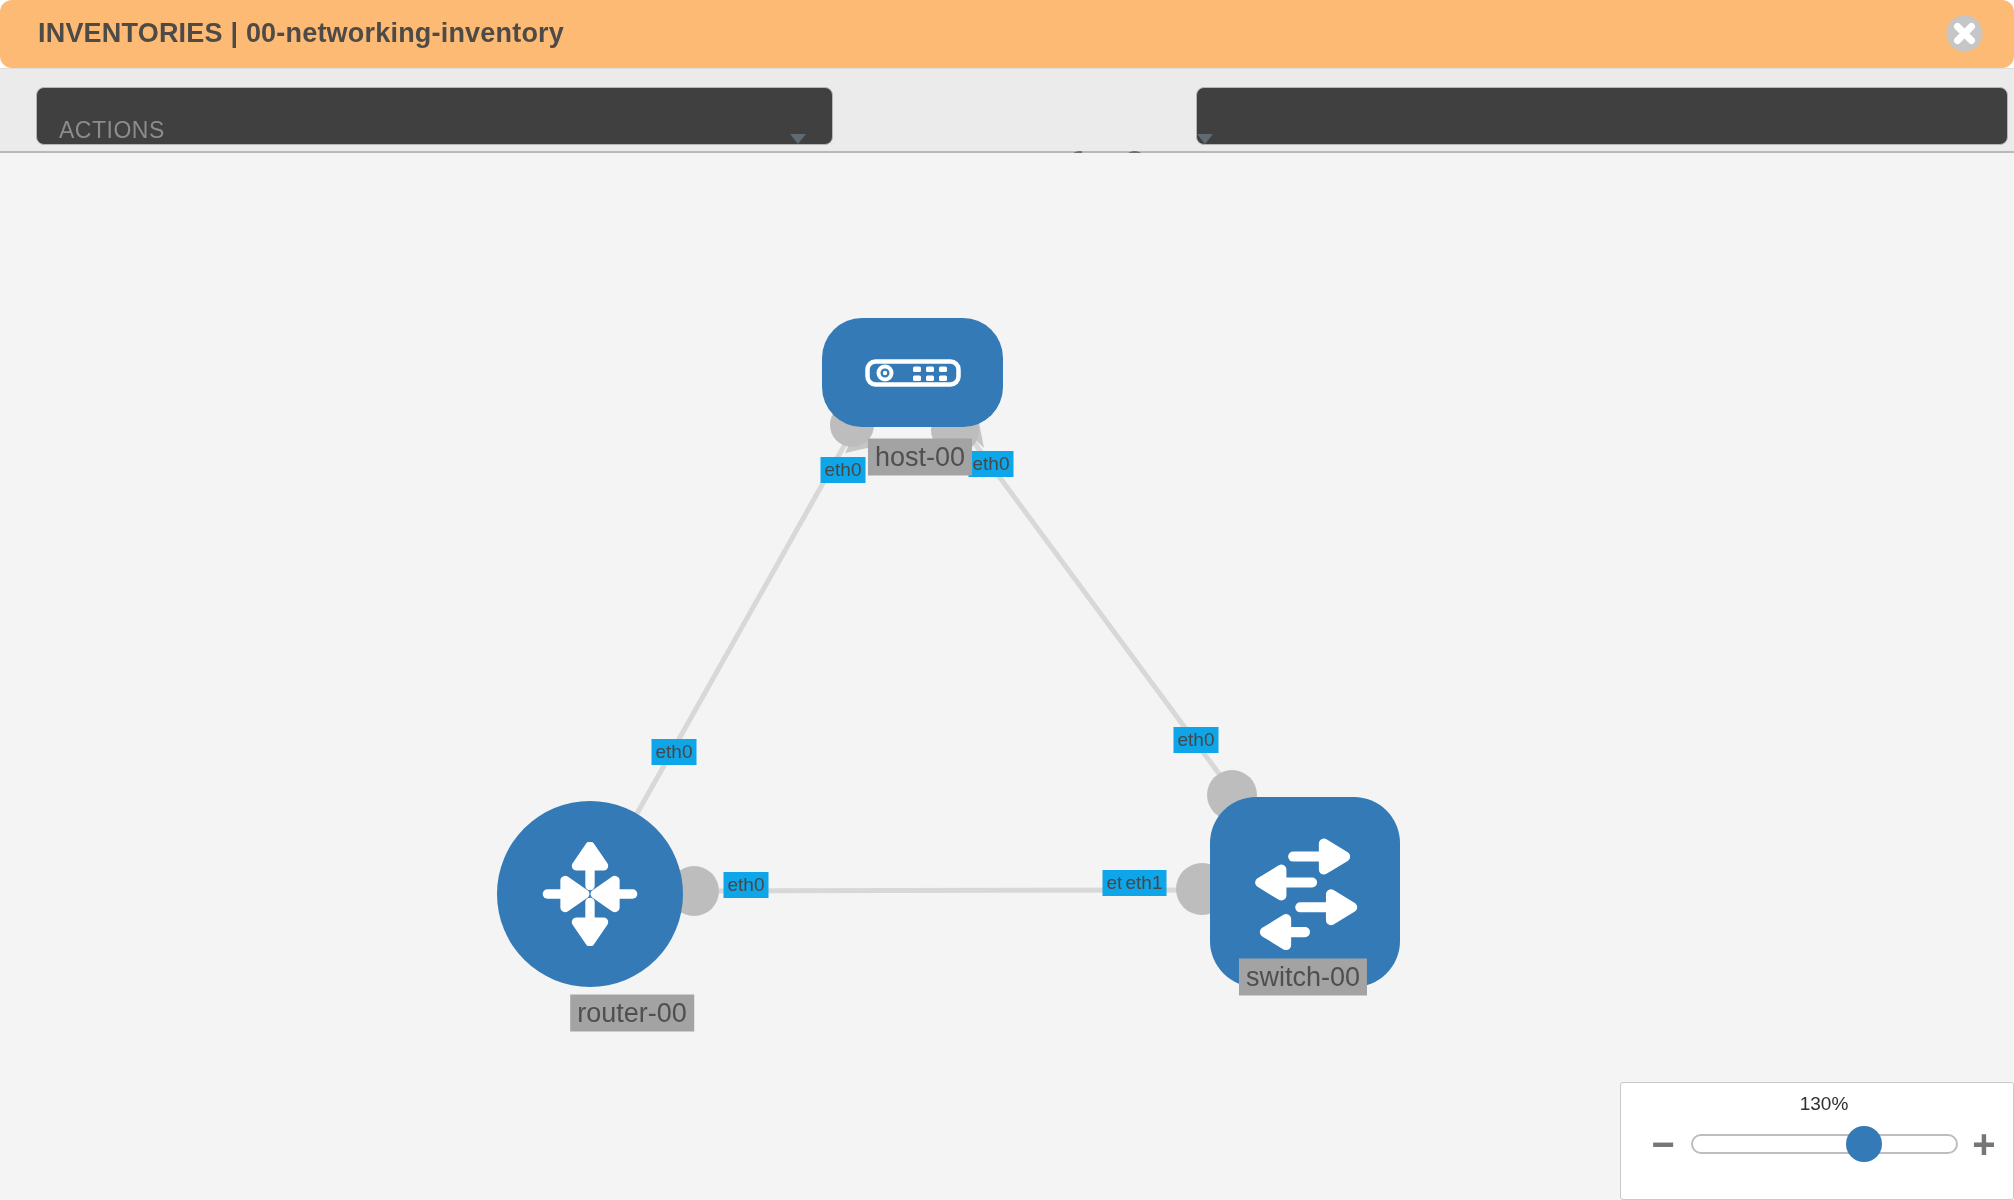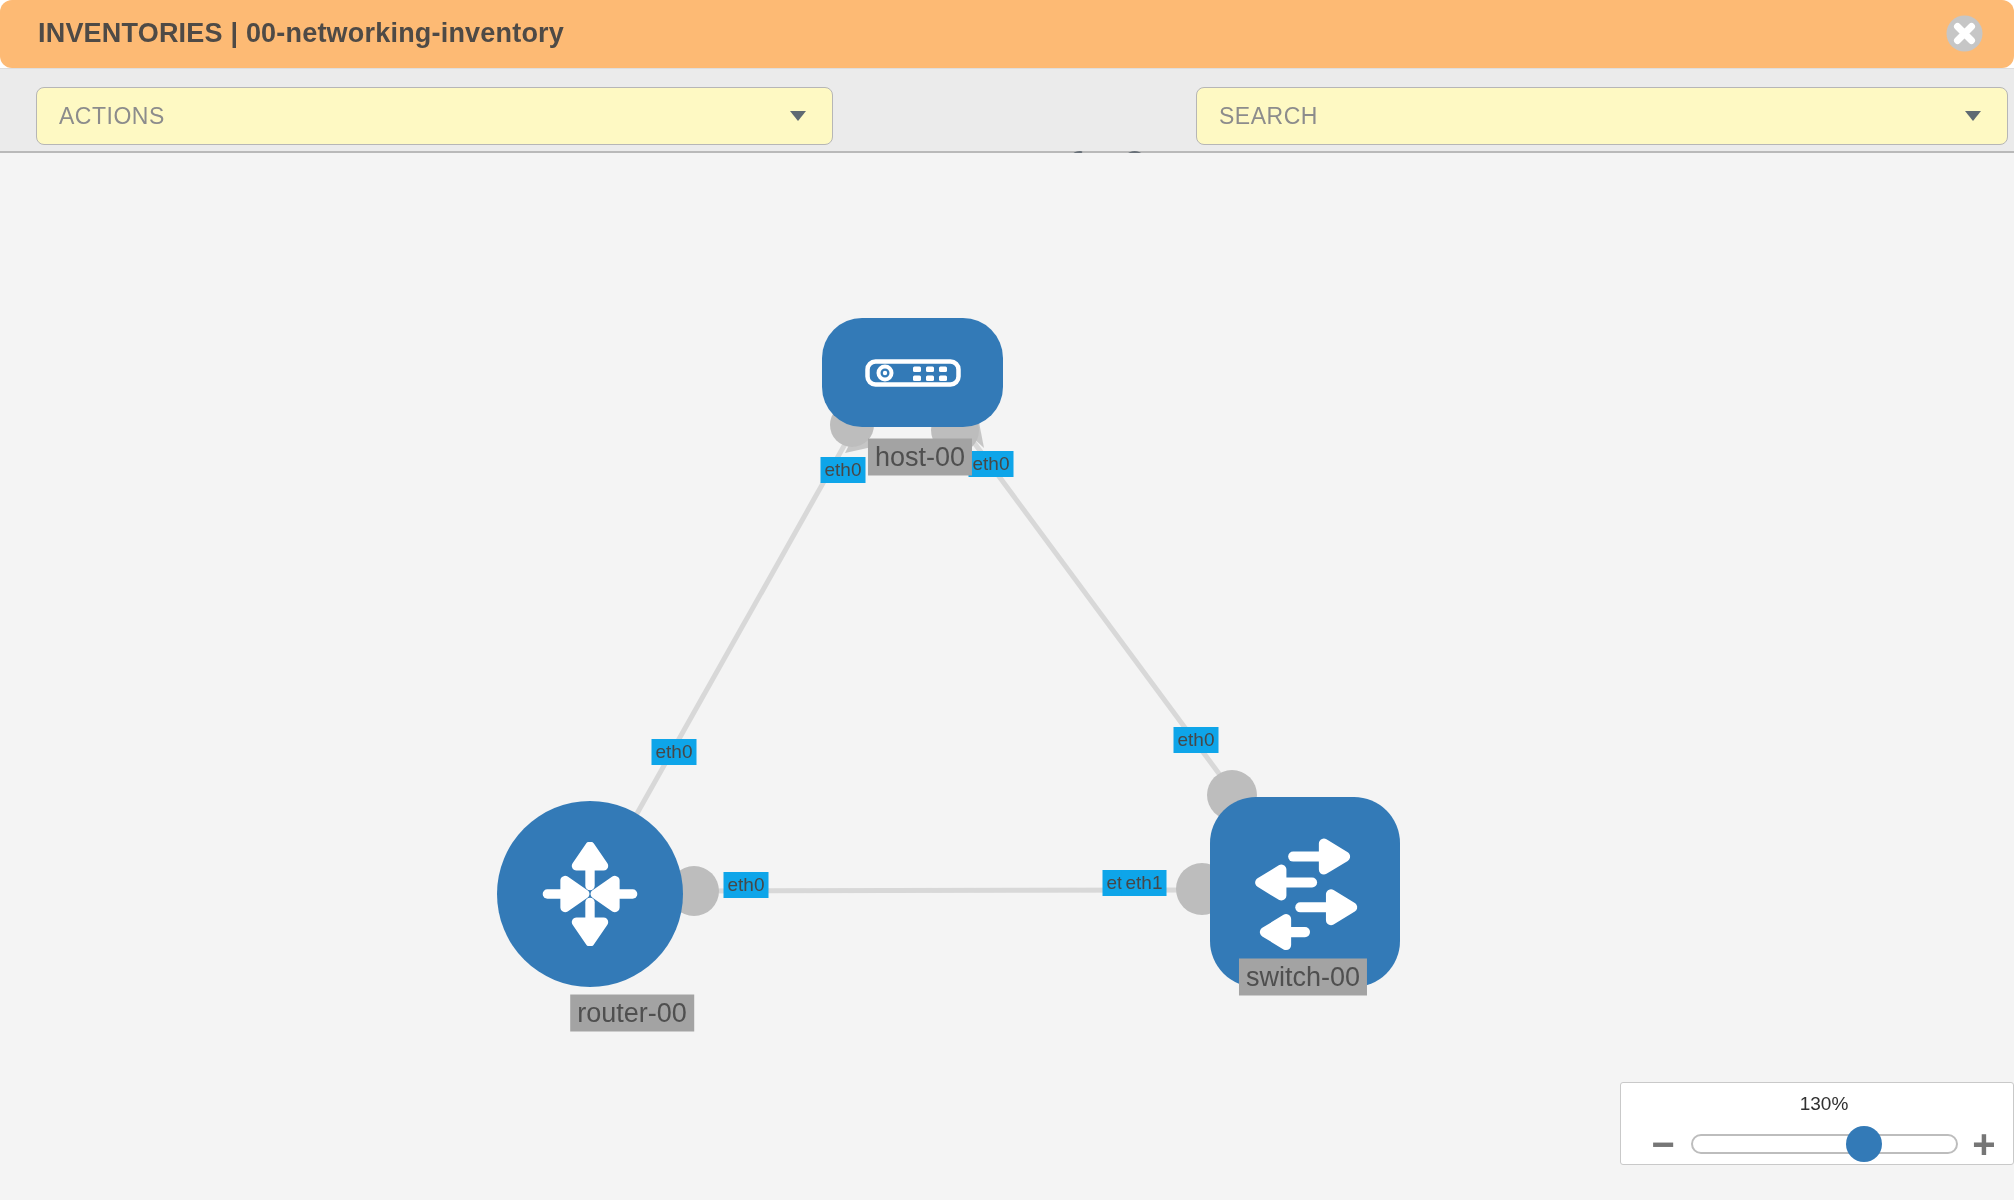--- a/index.html
+++ b/index.html
@@ -20,23 +20,23 @@
     position:absolute;left:1946px;top:15px;width:37px;height:37px;border:none;
     background:transparent;padding:0;cursor:pointer;
   }
   
   .toolbar{
     position:absolute;left:0;top:68px;width:2014px;height:85px;
     background:#ebebeb;border-top:1px solid #dedede;border-bottom:2px solid #b9b9b9;
     box-sizing:border-box;
   }
   .combo{
-    position:absolute;top:18px;height:58px;background:#fef9c3;
+    position:absolute;top:18px;height:58px;background:#404040;
     border:1px solid #b6b6b6;border-radius:8px;box-sizing:border-box;
-    display:flex;align-items:center;cursor:pointer;
+    display:flex;align-items:flex-end;cursor:pointer;
   }
   .combo-actions{left:36px;width:797px;}
   .combo-search{left:1196px;width:812px;}
   .combo-label{
     margin-left:22px;font-size:23px;color:#8c8c8c;letter-spacing:.5px;flex:1;
   }
   .chevron{
     width:0;height:0;border-left:8px solid transparent;border-right:8px solid transparent;
     border-top:10px solid #5f6a72;margin-right:26px;
   }
@@ -73,21 +73,21 @@
   .lbl-switch {left:1303px; top:824px;}
   .if-a-host  {left:843px;  top:317px;}
   .if-a-router{left:674px;  top:599px;}
   .if-b-host  {left:991px;  top:311px;}
   .if-b-switch{left:1196px; top:587px;}
   .if-c-router{left:746px;  top:732px;}
   .if-c-back  {left:1125px; top:730px;}
   .if-c-front {left:1144px; top:730px;}
   
   .zoom-panel{
-    position:absolute;left:1620px;top:1082px;width:394px;height:83px;
+    position:absolute;left:1620px;top:1082px;width:394px;height:118px;
     background:#ffffff;border:1px solid #c9c9c9;border-radius:3px;box-sizing:border-box;z-index:6;
   }
   .zoom-value{
     position:absolute;left:203px;top:10px;transform:translateX(-50%);
     font-size:19px;color:#303030;
   }
   .zoom-btn{
     position:absolute;top:61px;transform:translate(-50%,-50%);
     background:transparent;border:none;padding:0;cursor:pointer;
     font-family:"Liberation Sans", sans-serif;
@@ -131,21 +131,20 @@
 
   <button class="tool-btn tool-key">
     <svg width="34" height="34" viewBox="0 0 512 512">
       <g transform="translate(512,0) scale(-1,1)">
         <path fill="#697179" d="M512 176.001C512 273.203 433.202 352 336 352c-11.22 0-22.19-1.062-32.827-3.069l-24.012 27.014A23.999 23.999 0 0 1 261.223 384H224v40c0 13.255-10.745 24-24 24h-40v40c0 13.255-10.745 24-24 24H24c-13.255 0-24-10.745-24-24v-78.059c0-6.365 2.529-12.47 7.029-16.971l161.802-161.802C164.108 213.814 160 195.271 160 176 160 78.798 238.797.001 335.999 0 433.488-.001 512 78.511 512 176.001zM336 128c0 26.51 21.49 48 48 48s48-21.49 48-48-21.49-48-48-48-48 21.49-48 48z"></path>
       </g>
     </svg>
   </button>
 
   <div class="combo combo-search">
-    <span class="combo-label">SEARCH</span>
     <span class="chevron"></span>
   </div>
 </div>
 
 <div class="canvas">
 
   <svg class="links-layer" width="2014" height="1047" viewBox="0 0 2014 1047">
 
     <line x1="858" y1="268" x2="612" y2="705" stroke="#d8d8d8" stroke-width="5"></line>
     <line x1="958" y1="268" x2="1237" y2="645" stroke="#d8d8d8" stroke-width="5"></line>

